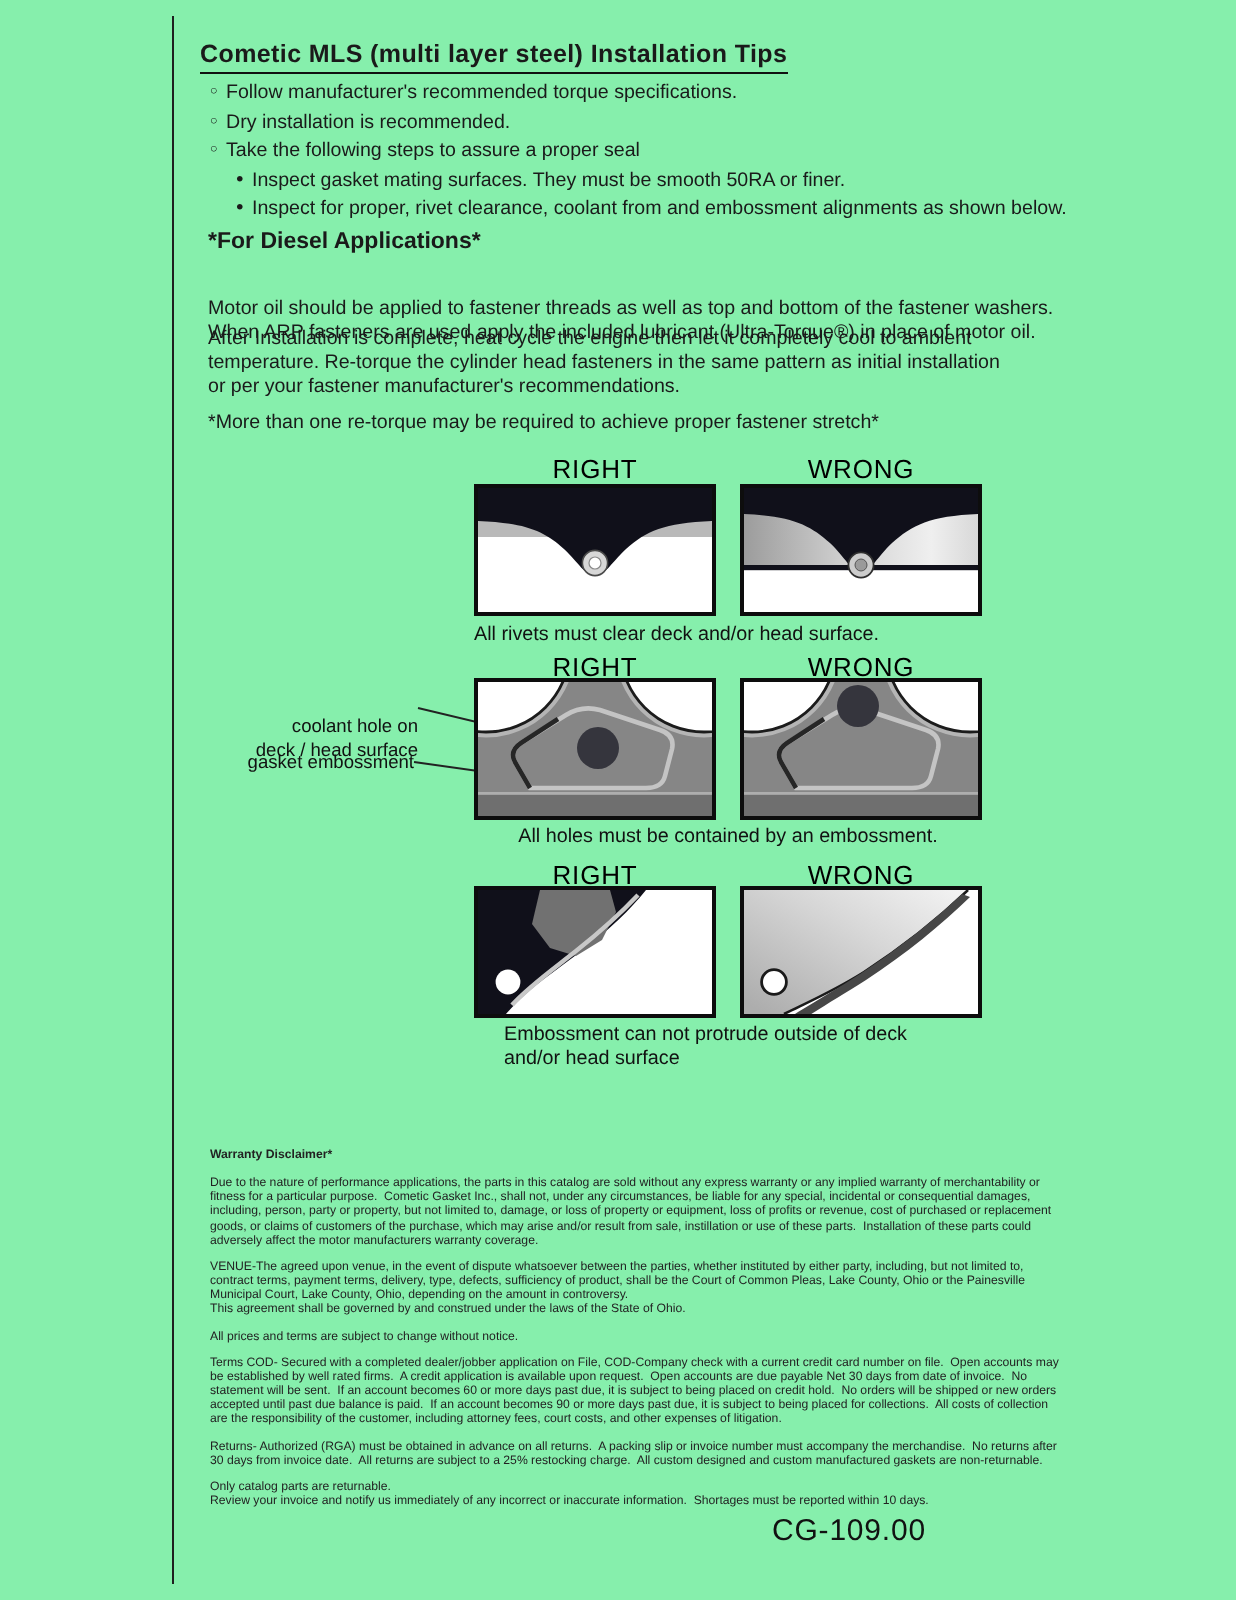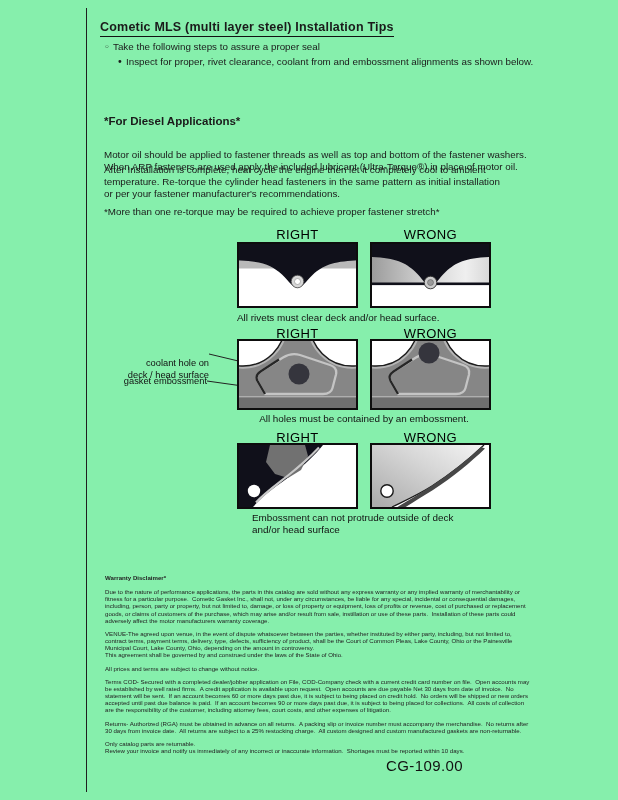--- a/index.html
+++ b/index.html
@@ -32,21 +32,24 @@
 </head>
 <body>
 
 <div id="page">
 
   <div class="abs vline"></div>
 
   <div class="abs title">Cometic MLS (multi layer steel) Installation Tips</div>
 
   <div class="abs bullets">
+    <div class="row"><span class="bchar">◦</span><span>Follow manufacturer's recommended torque specifications.</span></div>
+    <div class="row"><span class="bchar">◦</span><span>Dry installation is recommended.</span></div>
     <div class="row"><span class="bchar">◦</span><span>Take the following steps to assure a proper seal</span></div>
+    <div class="row sub"><span class="bchar">•</span><span>Inspect gasket mating surfaces.  They must be smooth 50RA or finer.</span></div>
     <div class="row sub"><span class="bchar">•</span><span>Inspect for proper, rivet clearance, coolant from and embossment alignments as shown below.</span></div>
   </div>
 
   <div class="abs h2">*For Diesel Applications*</div>
   <div class="abs para p1">Motor oil should be applied to fastener threads as well as top and bottom of the fastener washers.
 When ARP fasteners are used apply the included lubricant (Ultra-Torque®) in place of motor oil.</div>
   <div class="abs para p2">After Installation is complete, heat cycle the engine then let it completely cool to ambient
 temperature. Re-torque the cylinder head fasteners in the same pattern as initial installation
 or per your fastener manufacturer's recommendations.</div>
   <div class="abs pnote">*More than one re-torque may be required to achieve proper fastener stretch*</div>

